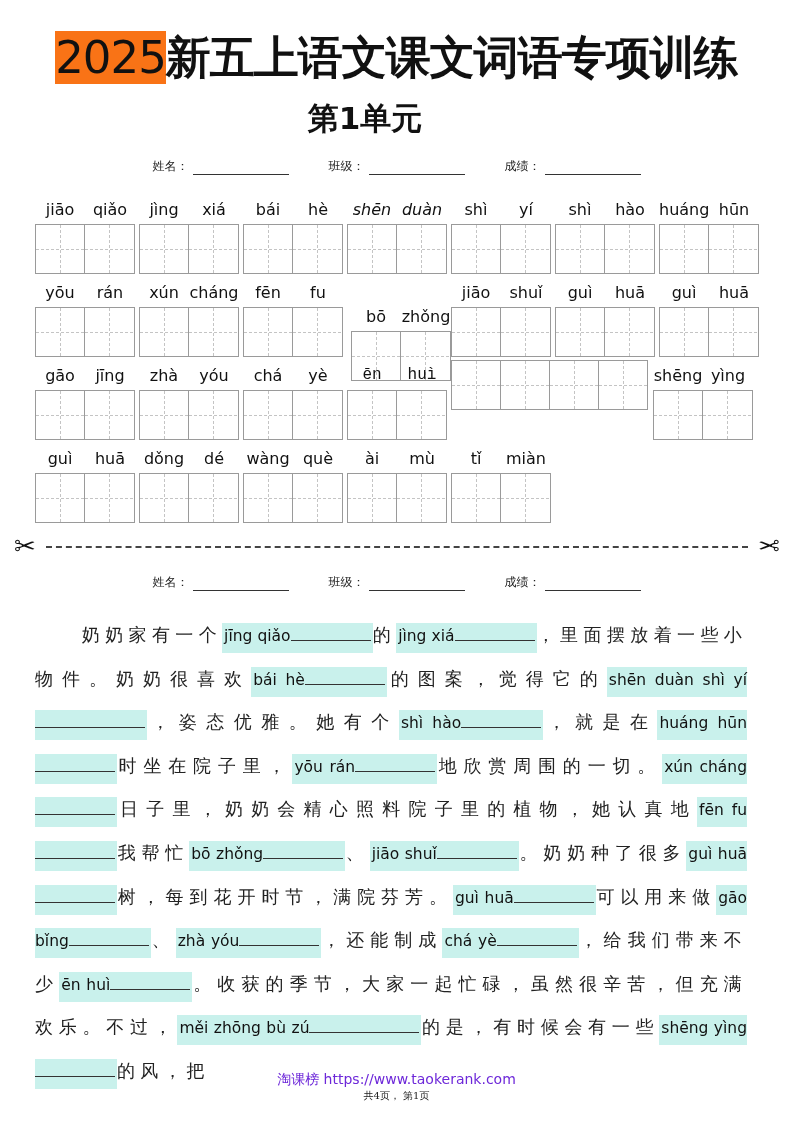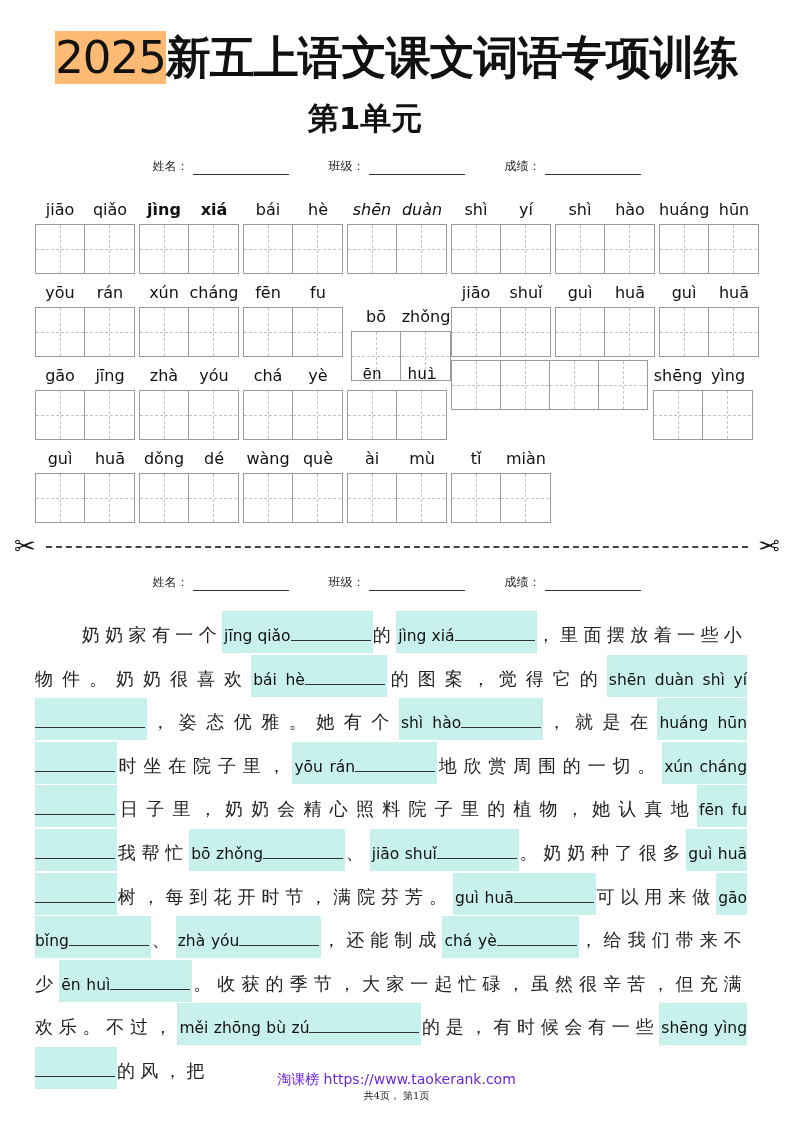--- a/index.html
+++ b/index.html
@@ -1,36 +1,36 @@
 <!DOCTYPE html>
 <html><head>
 <meta charset="utf-8">
 <style>
   html,body{margin:0;padding:0;background:#fff;}
   body{width:793px;height:1122px;position:relative;overflow:hidden;font-family:"DejaVu Sans","Liberation Sans",sans-serif;color:#111;}
   .title{position:absolute;top:30px;left:0;width:793px;text-align:center;font-size:45px;font-weight:bold;line-height:56px;letter-spacing:-1px;}
-  .title .hl{background:#fdba74;font-weight:normal;}
+  .title .hl{background:#f97316;font-weight:normal;}
   .subtitle{position:absolute;top:96px;left:0;width:730px;text-align:center;font-size:31px;font-weight:bold;line-height:44px;}
   .info{position:absolute;left:0;width:793px;display:flex;justify-content:center;font-family:"DejaVu Serif","Liberation Serif",serif;font-size:12px;color:#222;}
   .info .f{display:flex;align-items:flex-end;margin:0 20px;}
   .info .line{display:inline-block;width:96px;border-bottom:1px solid #333;height:12px;margin-left:4px;}
   .row{position:absolute;left:35px;height:82px;}
   .word{position:absolute;top:0;}
   .py{display:flex;height:30px;align-items:center;}
   .py span{width:50px;text-align:center;font-size:16px;color:#111;white-space:nowrap;}
   .box{display:flex;border:1px solid #9a9a9a;height:48px;margin-top:0;}
   .cell{width:48px;height:48px;position:relative;border-right:1px solid #9a9a9a;}
   .cell:last-child{border-right:none;}
   .cell::before{content:"";position:absolute;left:0;right:0;top:24px;border-top:1px dashed #c4c4c4;}
   .cell::after{content:"";position:absolute;top:0;bottom:0;left:24px;border-left:1px dashed #c4c4c4;}
   .cut{position:absolute;top:536px;left:14px;width:766px;height:22px;}
   .cut .dash{position:absolute;left:32px;right:32px;top:10px;border-top:2px dashed #444;}
   .cut .sc{position:absolute;top:-3px;font-size:26px;line-height:26px;color:#111;}
   .para{position:absolute;left:35px;top:614px;width:712px;font-family:"DejaVu Serif","Liberation Serif",serif;font-size:18px;line-height:41.6px;letter-spacing:5.2px;text-align:justify;color:#222;}
-  .para .blank{background:#c9f1ec;font-family:"DejaVu Sans","Liberation Sans",sans-serif;font-size:15.5px;letter-spacing:0;padding:16px 2px 8px 2px;color:#111;}
+  .para .blank{background:#c9f1ec;font-family:"DejaVu Sans","Liberation Sans",sans-serif;font-size:15.5px;letter-spacing:0;padding:4px 2px 8px 2px;color:#111;}
   .para .blank u{text-decoration:none;display:inline-block;border-bottom:1px solid #333;height:14px;vertical-align:baseline;}
   .footer{position:absolute;top:1071px;left:0;width:793px;text-align:center;font-size:14px;color:#6d28d9;}
   .pageno{position:absolute;top:1089px;left:0;width:793px;text-align:center;font-size:10px;color:#222;font-family:"DejaVu Serif","Liberation Serif",serif;}
 </style>
 </head>
 <body>
 
 <div class="title"><span class="hl">2025</span><span>新五上语文课文词语专项训练</span></div>
 <div class="subtitle">第1单元</div>
 
@@ -54,21 +54,21 @@
       <div class="word" style="left: 0px;">
         <div class="py">
           <span>jiāo</span>
           <span>qiǎo</span>
         </div>
         <div class="box">
           <div class="cell"></div>
           <div class="cell"></div>
         </div>
       </div>
-      <div class="word" style="left: 104px; font-weight: bold;">
+      <div class="word" style="left: 104px;">
         <div class="py">
           <span>jìng</span>
           <span>xiá</span>
         </div>
         <div class="box">
           <div class="cell"></div>
           <div class="cell"></div>
         </div>
       </div>
       <div class="word" style="left: 208px;">

